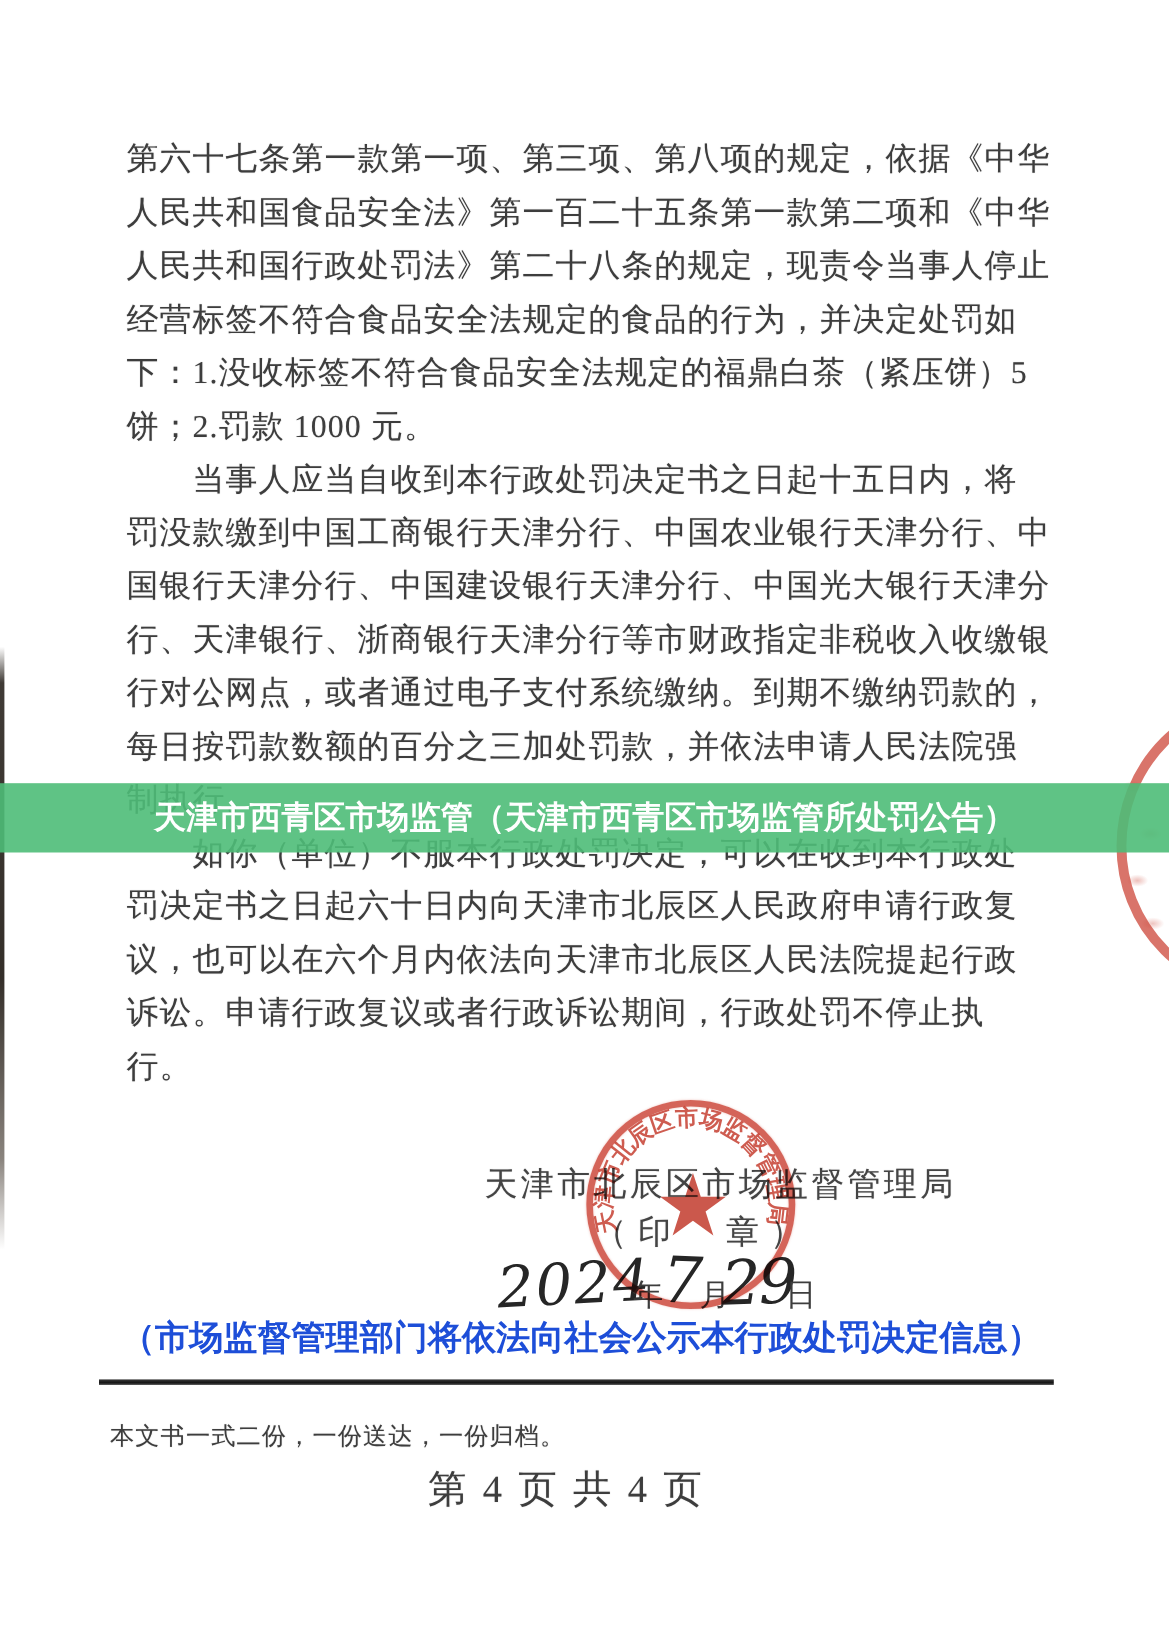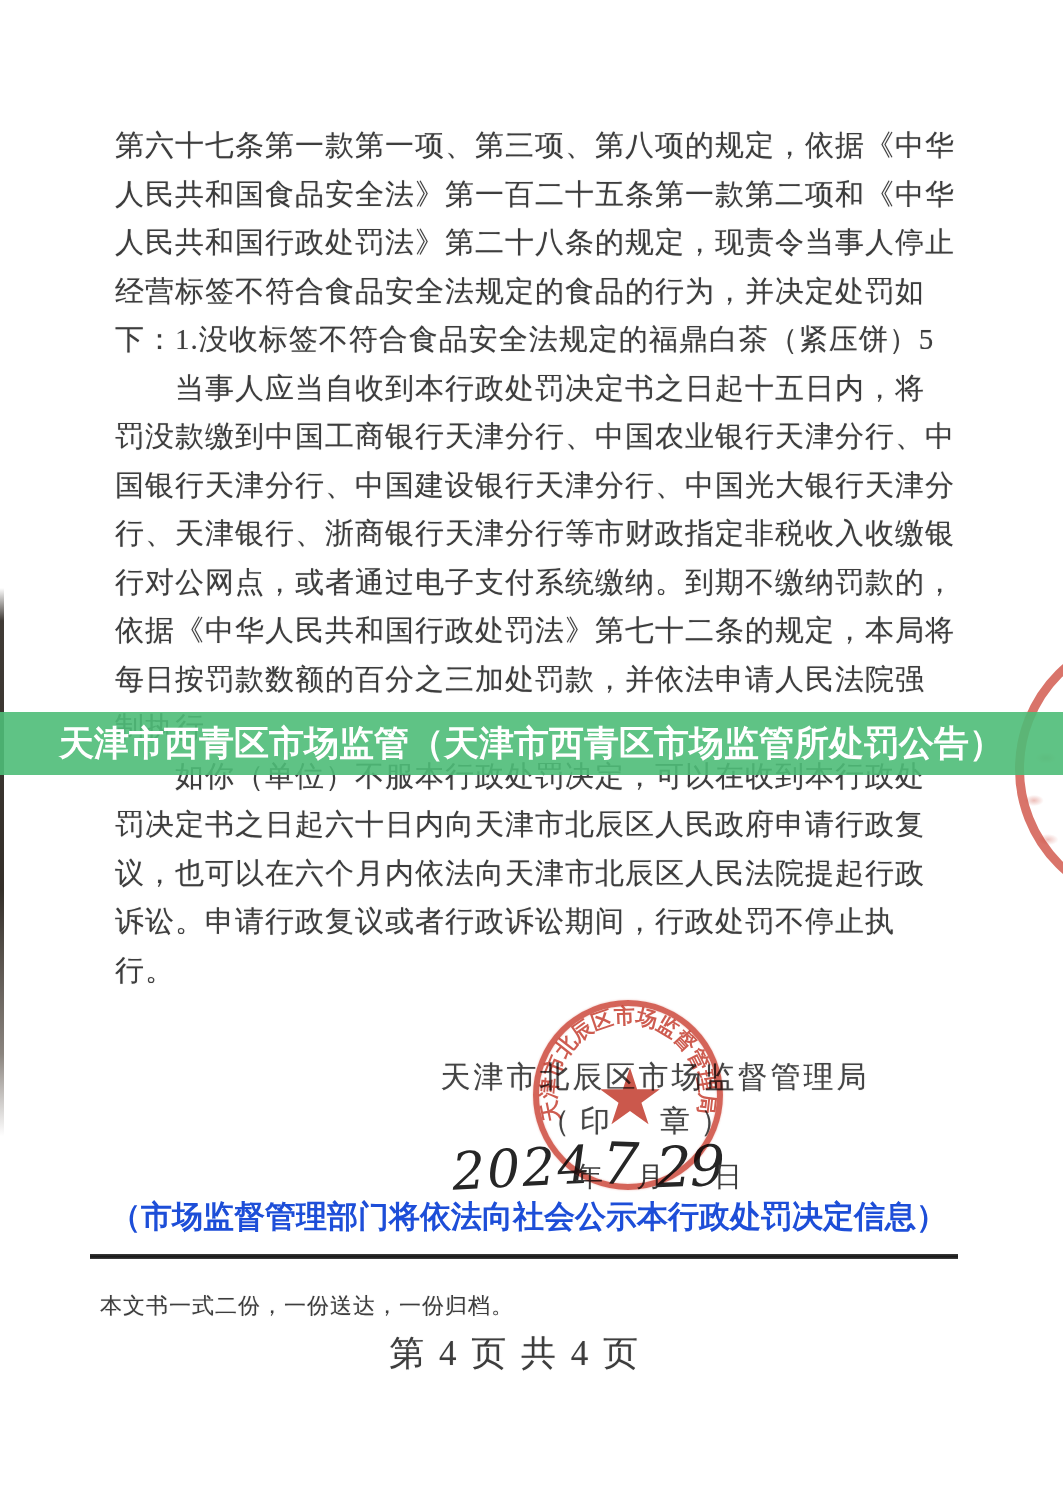--- a/index.html
+++ b/index.html
@@ -25,21 +25,21 @@
   }
   .line.indent{ padding-left:60px; }
   
   .banner{
     position:absolute; left:0; top:712px; width:1063px; height:63px;
     background:rgba(78,188,120,.90); z-index:6;
     display:flex; align-items:center; justify-content:center;
   }
   .banner-text{
     font-family:Liberation Mono, monospace;
-    font-weight:bold; font-size:35px; color:#ffffff; letter-spacing:0px;
+    font-weight:bold; font-size:29px; color:#ffffff; letter-spacing:0px;
     white-space:nowrap;
   }
   
   .agency-line{
     position:absolute; left:440px; top:1058px; width:430px; height:38px;
     text-align:center; font-size:30px; letter-spacing:3px; line-height:38px;
     color:#444; text-shadow:0 0 1px rgba(60,60,60,.35); white-space:nowrap;
   }
   .seal-note{
     position:absolute; left:540px; top:1102px; width:200px; height:38px;
@@ -110,28 +110,28 @@
 
   <div class="scan-edge"></div>
 
   <div class="body-text">
     <div>
         <div class="line">第六十七条第一款第一项、第三项、第八项的规定，依据《中华</div>
         <div class="line">人民共和国食品安全法》第一百二十五条第一款第二项和《中华</div>
         <div class="line">人民共和国行政处罚法》第二十八条的规定，现责令当事人停止</div>
         <div class="line">经营标签不符合食品安全法规定的食品的行为，并决定处罚如</div>
         <div class="line">下：1.没收标签不符合食品安全法规定的福鼎白茶（紧压饼）5</div>
+        <div class="line">饼；2.罚款 1000 元。</div>
       </div>
     <div>
         <div class="line indent">当事人应当自收到本行政处罚决定书之日起十五日内，将</div>
         <div class="line">罚没款缴到中国工商银行天津分行、中国农业银行天津分行、中</div>
         <div class="line">国银行天津分行、中国建设银行天津分行、中国光大银行天津分</div>
         <div class="line">行、天津银行、浙商银行天津分行等市财政指定非税收入收缴银</div>
         <div class="line">行对公网点，或者通过电子支付系统缴纳。到期不缴纳罚款的，</div>
-        <div class="line">依据《中华人民共和国行政处罚法》第七十二条的规定，本局将</div>
         <div class="line">每日按罚款数额的百分之三加处罚款，并依法申请人民法院强</div>
         <div class="line">制执行。</div>
       </div>
     <div>
         <div class="line indent">如你（单位）不服本行政处罚决定，可以在收到本行政处</div>
         <div class="line">罚决定书之日起六十日内向天津市北辰区人民政府申请行政复</div>
         <div class="line">议，也可以在六个月内依法向天津市北辰区人民法院提起行政</div>
         <div class="line">诉讼。申请行政复议或者行政诉讼期间，行政处罚不停止执</div>
         <div class="line">行。</div>
       </div>

